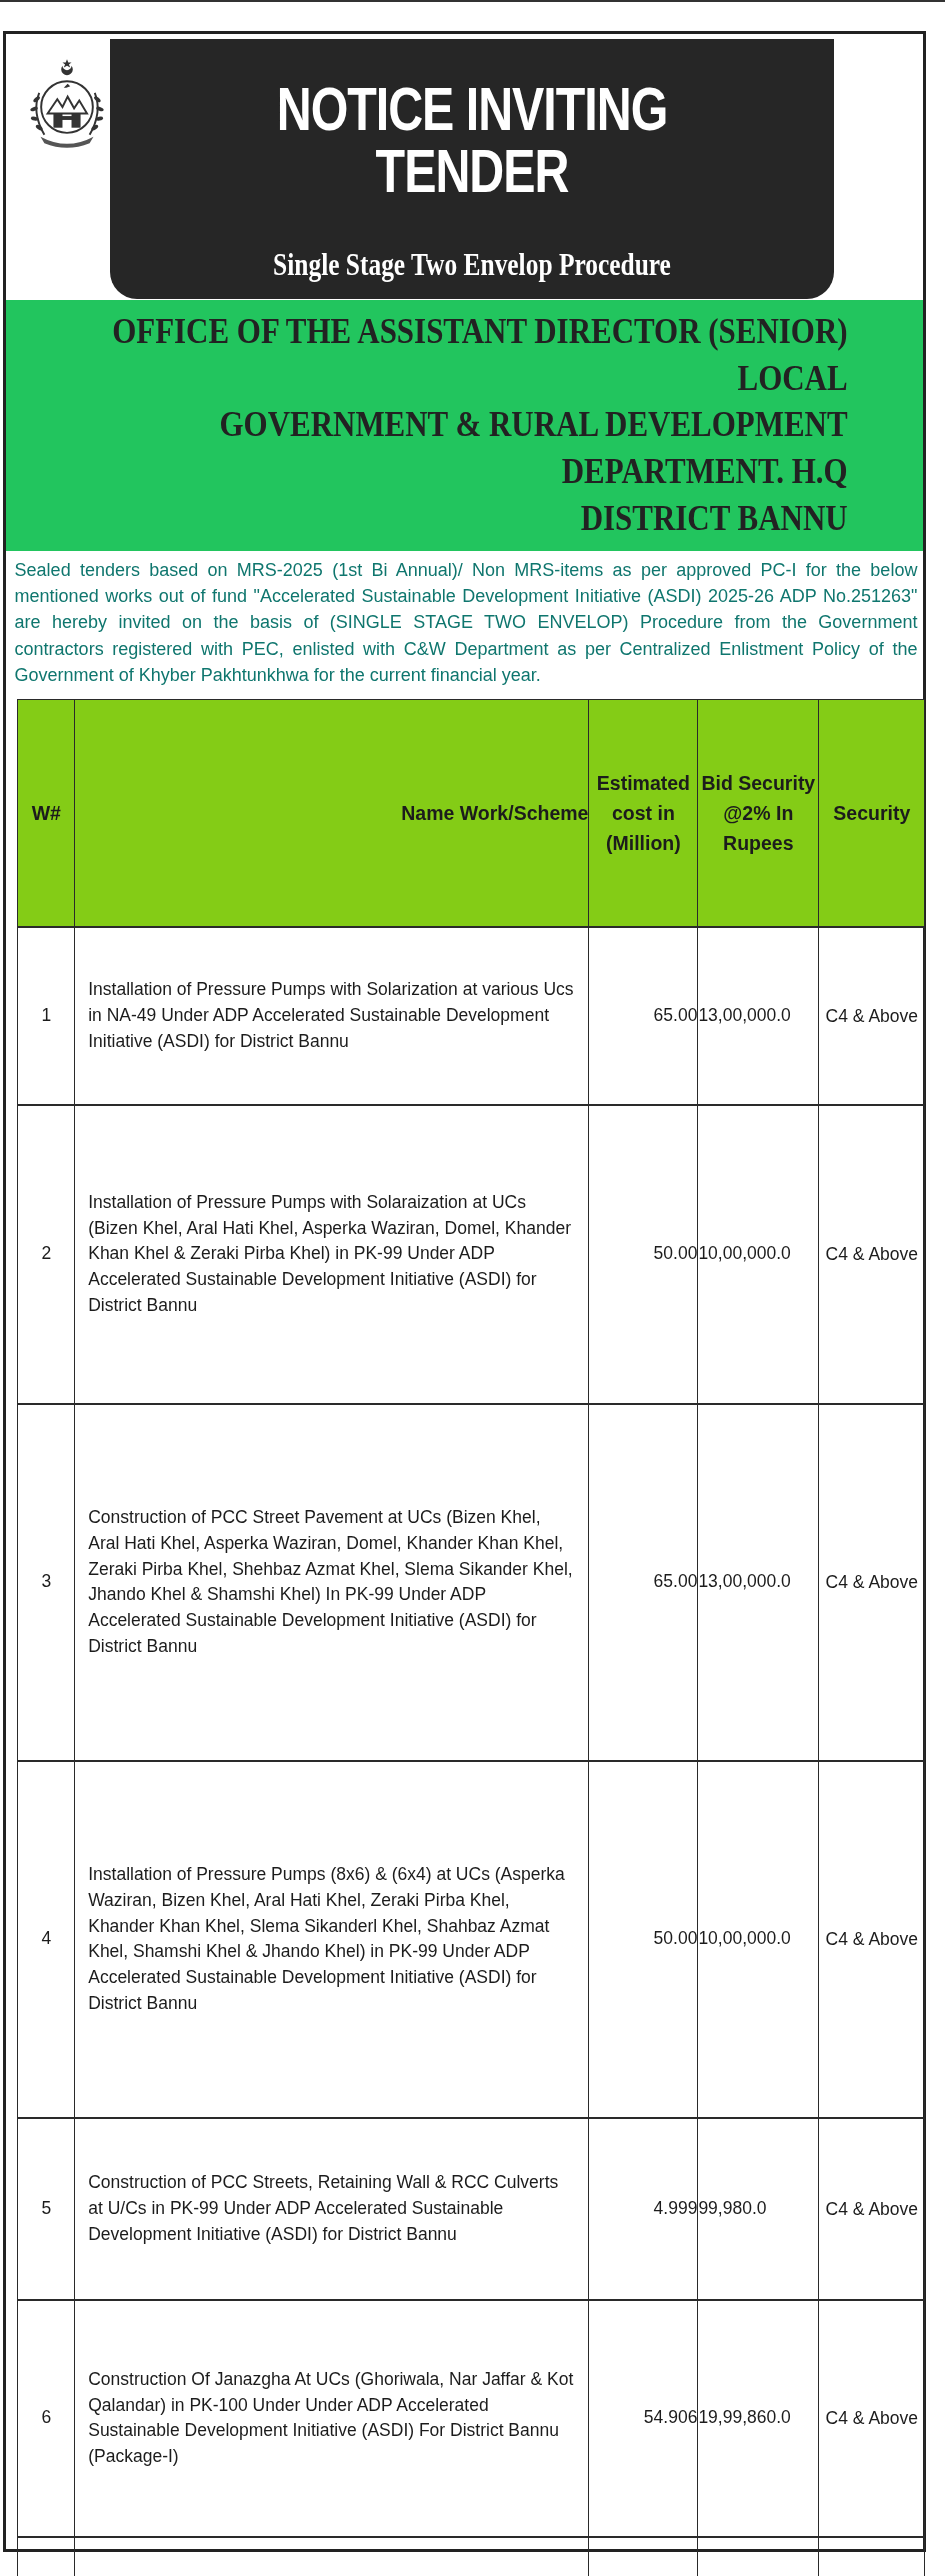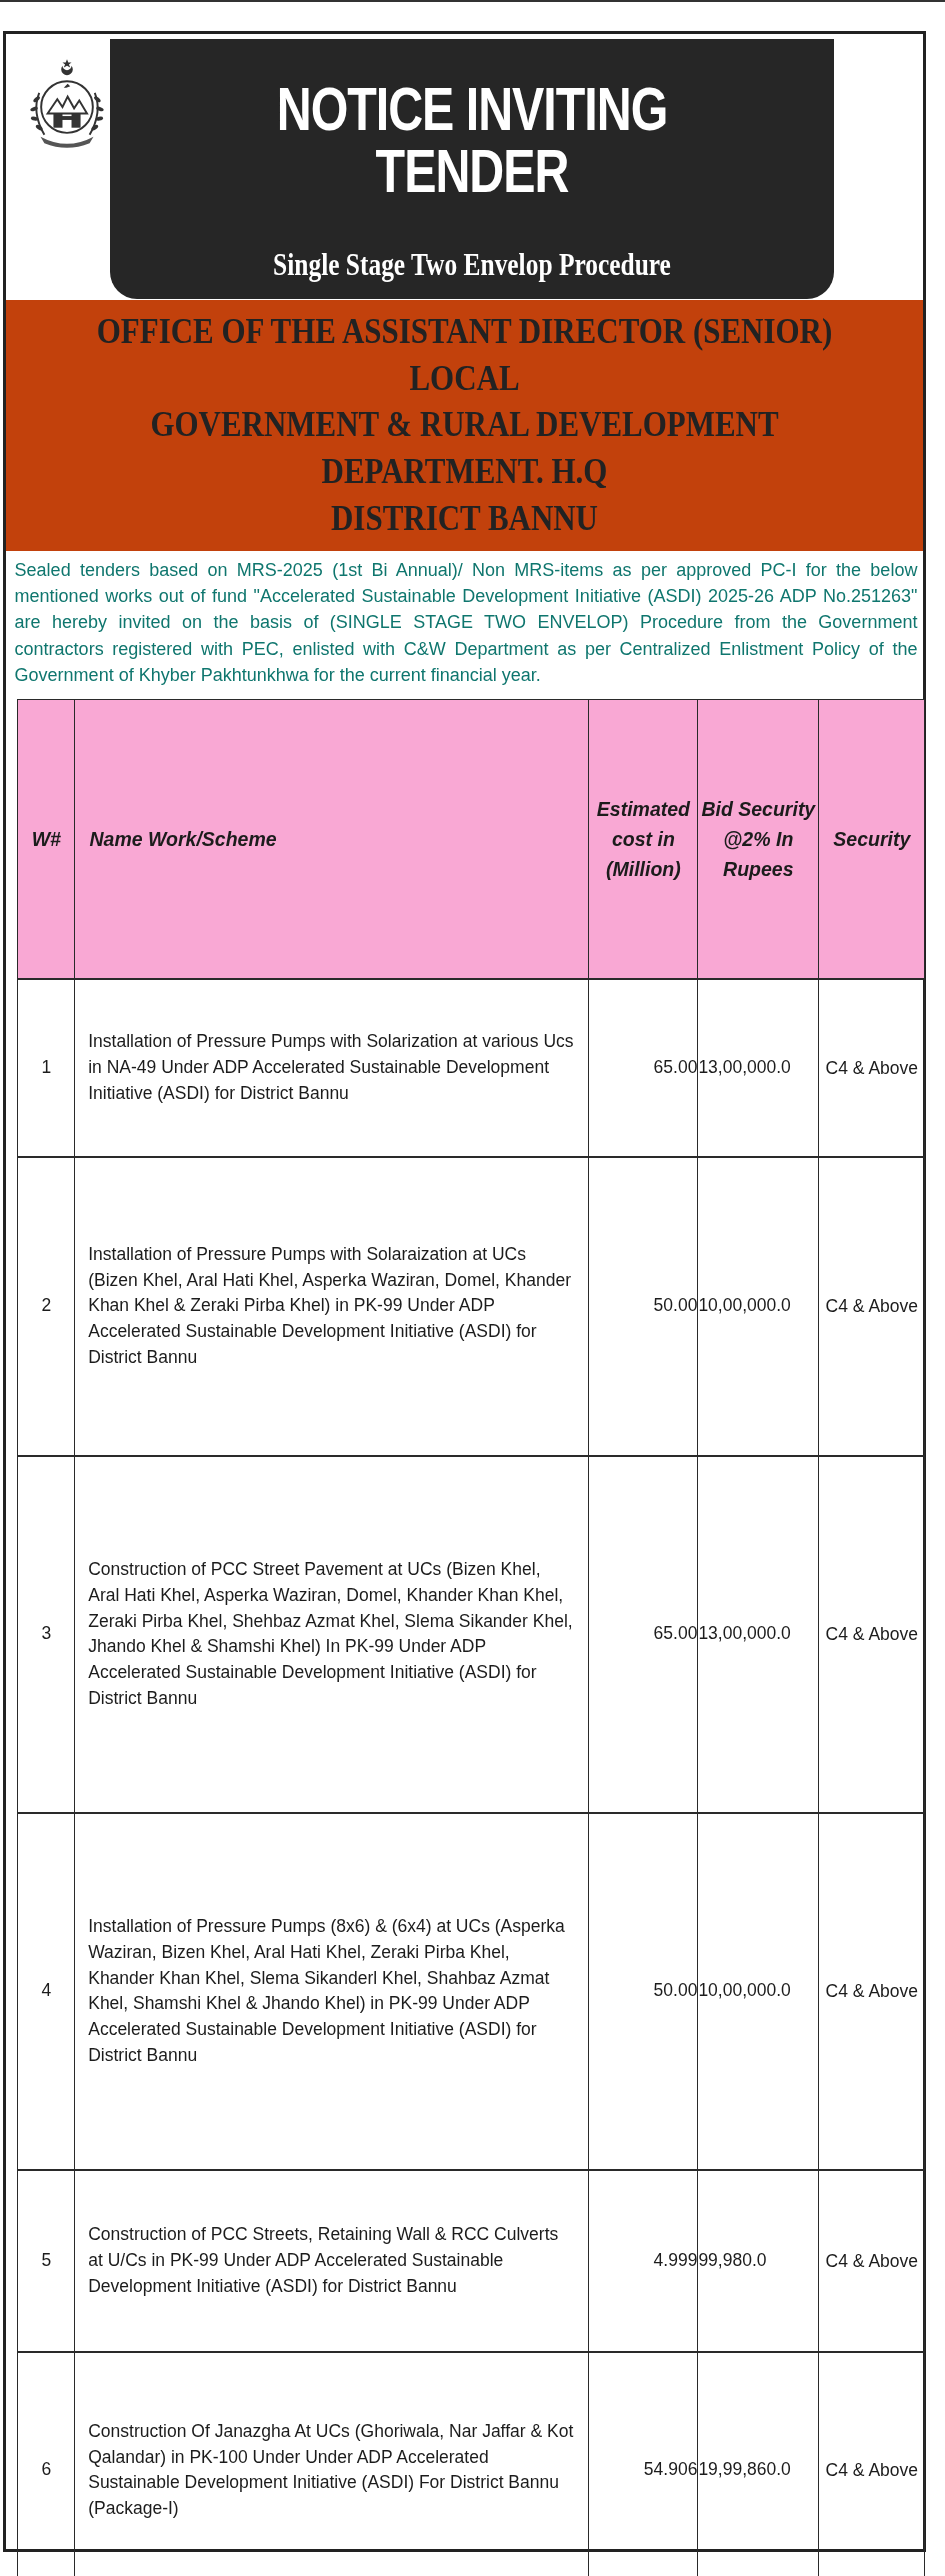--- a/index.html
+++ b/index.html
@@ -26,44 +26,44 @@
   .title-main {
     font-family: "Liberation Sans", sans-serif; font-weight: bold;
     font-size: 62px; letter-spacing: -1.3px; line-height: 1; margin-top: 39px;
     transform: scaleX(0.78); transform-origin: center;
   }
   .title-sub {
     font-family: "Liberation Serif", serif; font-weight: bold;
     font-size: 31px; margin-top: 45px; transform: scaleX(0.82);
   }
   .office-band {
-    background: #c2410c; text-align: center; padding: 7.8px 13px 9px;
+    background: #22c55e; text-align: right; padding: 7.8px 13px 9px;
     font-family: "Liberation Serif", serif; font-weight: bold;
     font-size: 36px; line-height: 1.3; color: #222;
   }
   .office-band span { display: block; transform: scaleX(0.86); }
   .intro {
     font-size: 18px; line-height: 1.45; text-align: justify;
     padding: 6.5px 5.2px 11.7px 9px; color: #0f766e;
     transform-origin: left;
   }
   
   table.works {
     margin-left: 11.7px; width: 908px; border-collapse: collapse;
     font-size: 17.5px; line-height: 1.48;
   }
   table.works th, table.works td {
     border: 1.3px solid #2a2a2a; vertical-align: middle;
   }
   table.works tr { border-bottom: 2.6px solid #2a2a2a; }
   table.works th {
-    background: #f9a8d4; font-weight: bold; font-size: 19.5px;
-    height: 279px; line-height: 1.55; text-align: center; font-style: italic;
+    background: #84cc16; font-weight: bold; font-size: 19.5px;
+    height: 227px; line-height: 1.55; text-align: center;
   }
-  table.works th.name-h { text-align: left; padding-left: 14.3px; }
+  table.works th.name-h { text-align: right; padding-left: 14.3px; }
   td.num { text-align: center; width: 57px; }
   td.name { text-align: left; padding: 2.6px 13px; width: 515px; }
   td.cost { text-align: right; width: 109px; }
   td.bid  { width: 121px; }
   td.cat  { text-align: center; width: 106px; line-height: 1.6; }
 </style>
 </head>
 <body>
 
 <div class="page">

